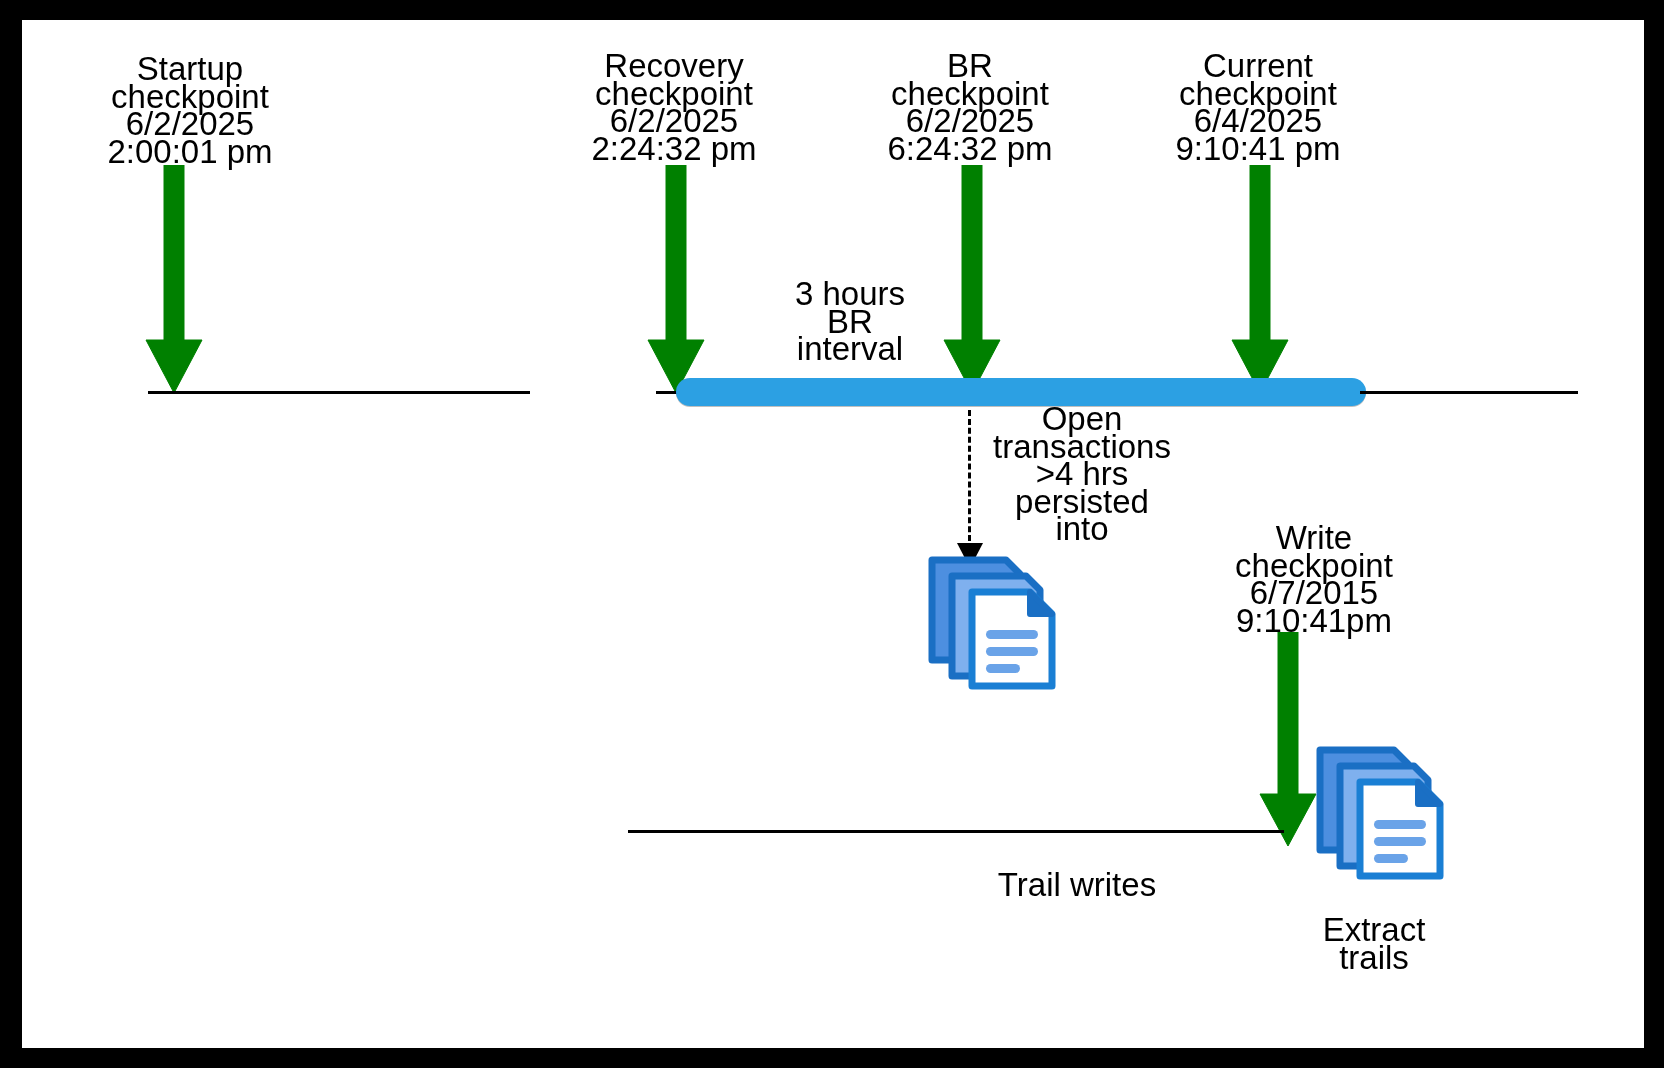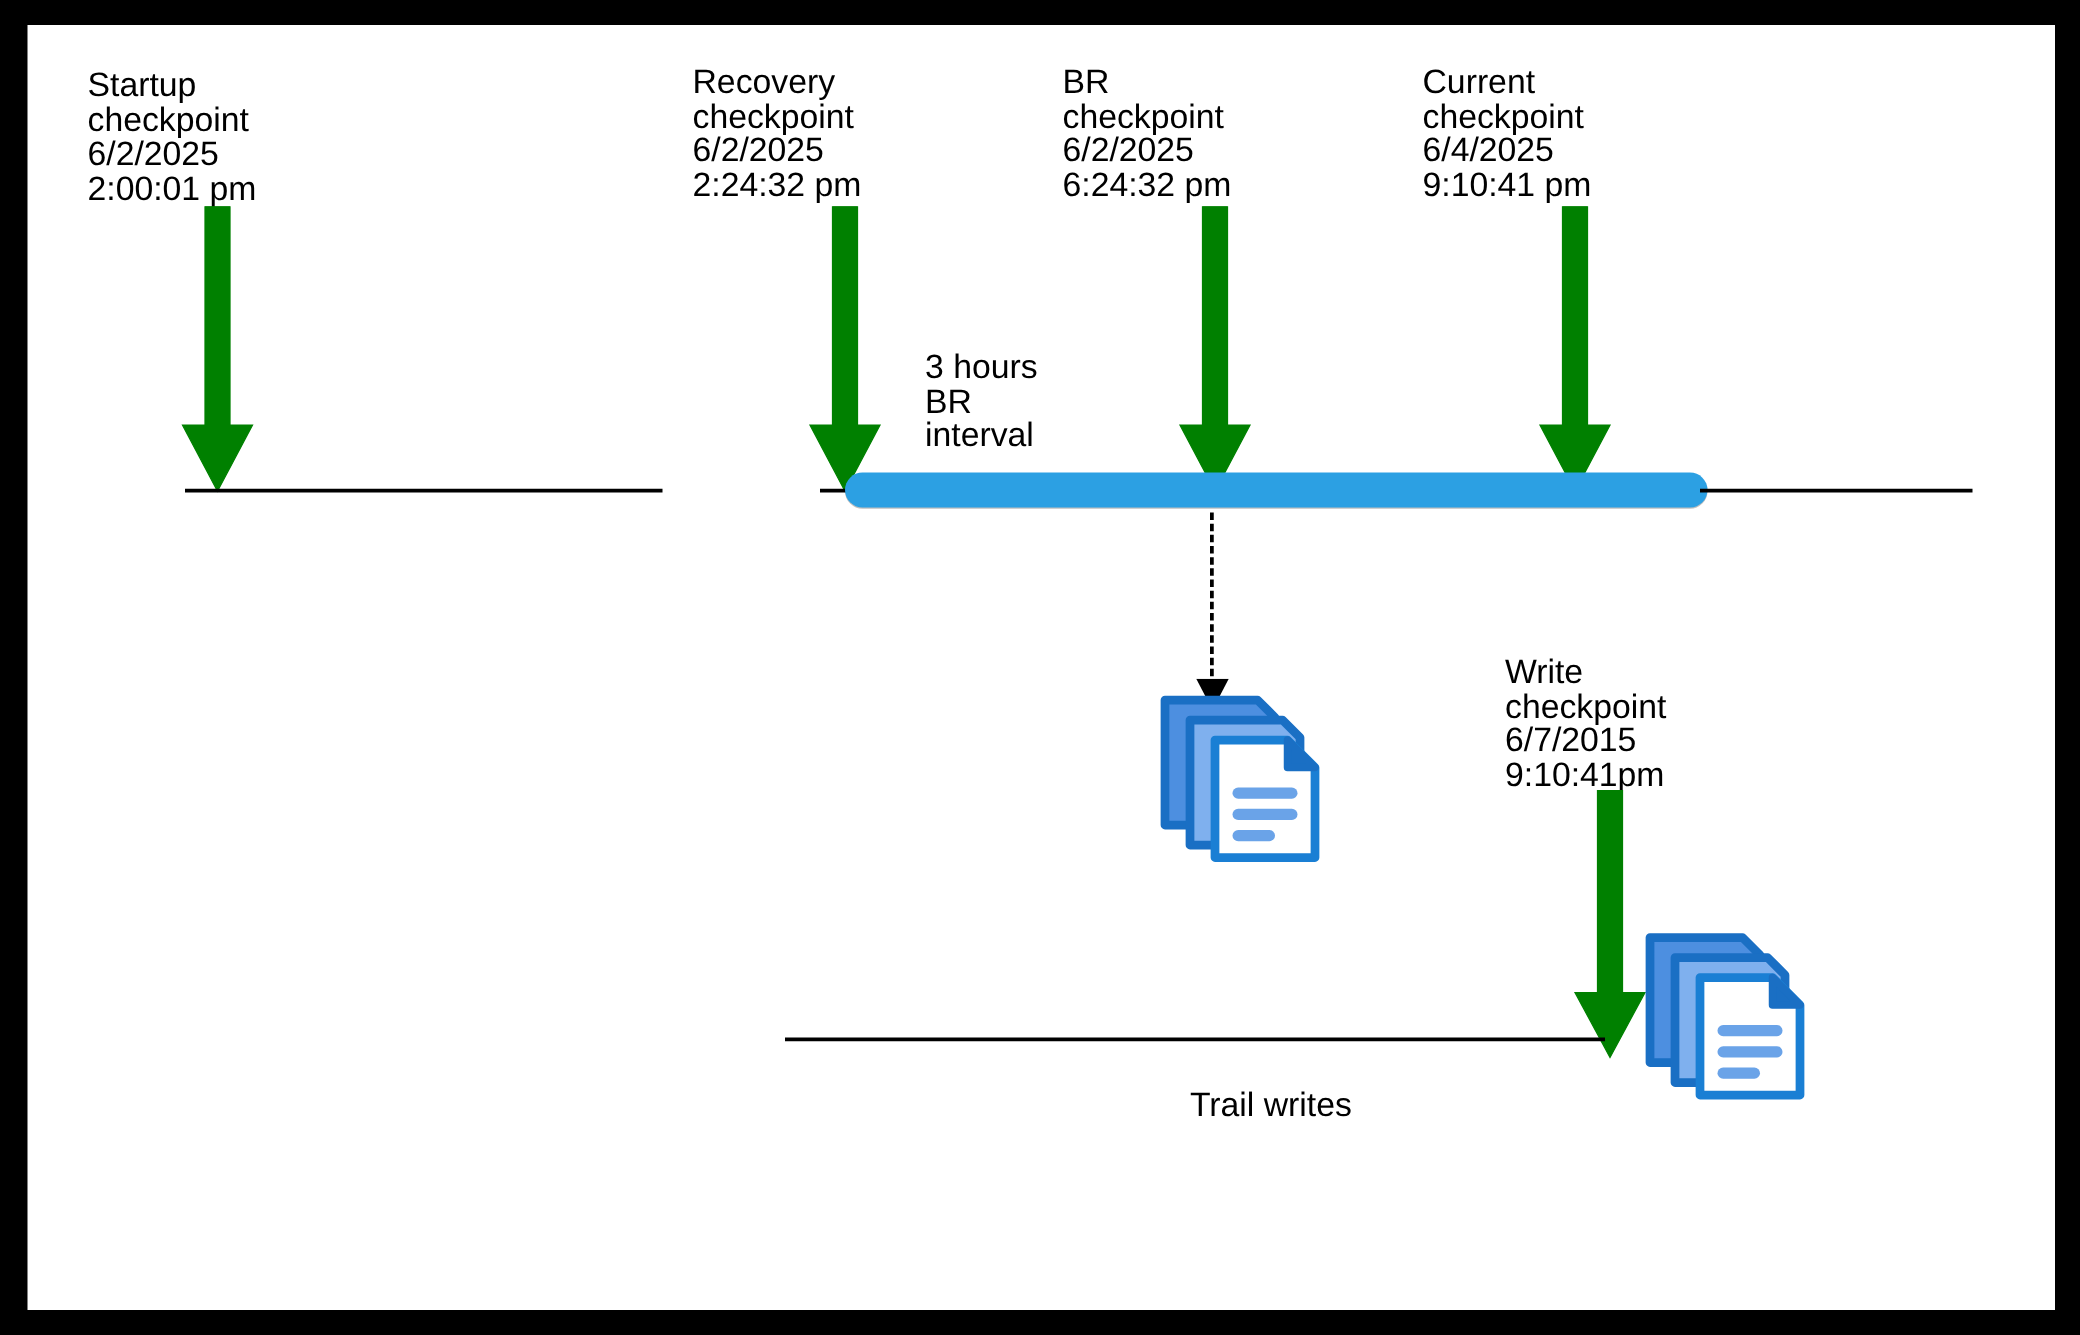--- a/index.html
+++ b/index.html
@@ -26,22 +26,23 @@
     left: 22px;
     top: 20px;
     width: 1622px;
     height: 1028px;
     background: #ffffff;
     box-sizing: border-box;
     overflow: hidden;
   }
   .lbl {
     position: absolute;
+    text-align: center;
     color: #000000;
-    font-size: 27px;
+    font-size: 33px;
     line-height: 27.5px;
     white-space: pre-line;
     font-family: "Liberation Sans", sans-serif;
   }
   .arrow {
     position: absolute;
   }
   .hline {
     position: absolute;
     background: #000000;
@@ -115,20 +116,25 @@
 
     <div class="bluebar" style="left: 654px; top: 358px; width: 690px; height: 28px;"></div>
 
     <div class="hline" style="left: 1338px; top: 371px; width: 218px;"></div>
 
     <div class="dashline" style="left: 946px; top: 390px; height: 140px;"></div>
     <svg class="arrow" style="left: 934px; top: 523px;" width="28" height="26" viewBox="0 0 28 26">
       <polygon points="1,0 27,0 14,25" fill="#000000"></polygon>
     </svg>
 
+    <div class="lbl" style="left: 955px; top: 385px; width: 210px;">Open
+transactions
+&gt;4 hrs
+persisted
+into</div>
 
     <svg class="docstack" style="left: 898px; top: 532px;" width="140" height="140" viewBox="0 0 140 140">
 
       <path d="M12 8 H86 L100 22 V108 H12 Z" fill="#4D8FE0" stroke="#1A6FC4" stroke-width="7" stroke-linejoin="round"></path>
 
       <path d="M32 24 H106 L120 38 V124 H32 Z" fill="#7FB0EE" stroke="#1A6FC4" stroke-width="7" stroke-linejoin="round"></path>
 
       <path d="M52 40 H110 L132 62 V134 H52 Z" fill="#FFFFFF" stroke="#1A7FD4" stroke-width="7" stroke-linejoin="round"></path>
       <path d="M110 40 L132 62 H110 Z" fill="#1A6FC4" stroke="#1A6FC4" stroke-width="6" stroke-linejoin="round"></path>
 
@@ -158,15 +164,17 @@
       <path d="M32 24 H106 L120 38 V124 H32 Z" fill="#7FB0EE" stroke="#1A6FC4" stroke-width="7" stroke-linejoin="round"></path>
 
       <path d="M52 40 H110 L132 62 V134 H52 Z" fill="#FFFFFF" stroke="#1A7FD4" stroke-width="7" stroke-linejoin="round"></path>
       <path d="M110 40 L132 62 H110 Z" fill="#1A6FC4" stroke="#1A6FC4" stroke-width="6" stroke-linejoin="round"></path>
 
       <rect x="66" y="78" width="52" height="9" rx="4.5" fill="#6AA3E8"></rect>
       <rect x="66" y="95" width="52" height="9" rx="4.5" fill="#6AA3E8"></rect>
       <rect x="66" y="112" width="34" height="9" rx="4.5" fill="#6AA3E8"></rect>
     </svg>
 
+    <div class="lbl" style="left: 1252px; top: 896px; width: 200px;">Extract
+trails</div>
 
   </div>
 </div>
 
 </body></html>

